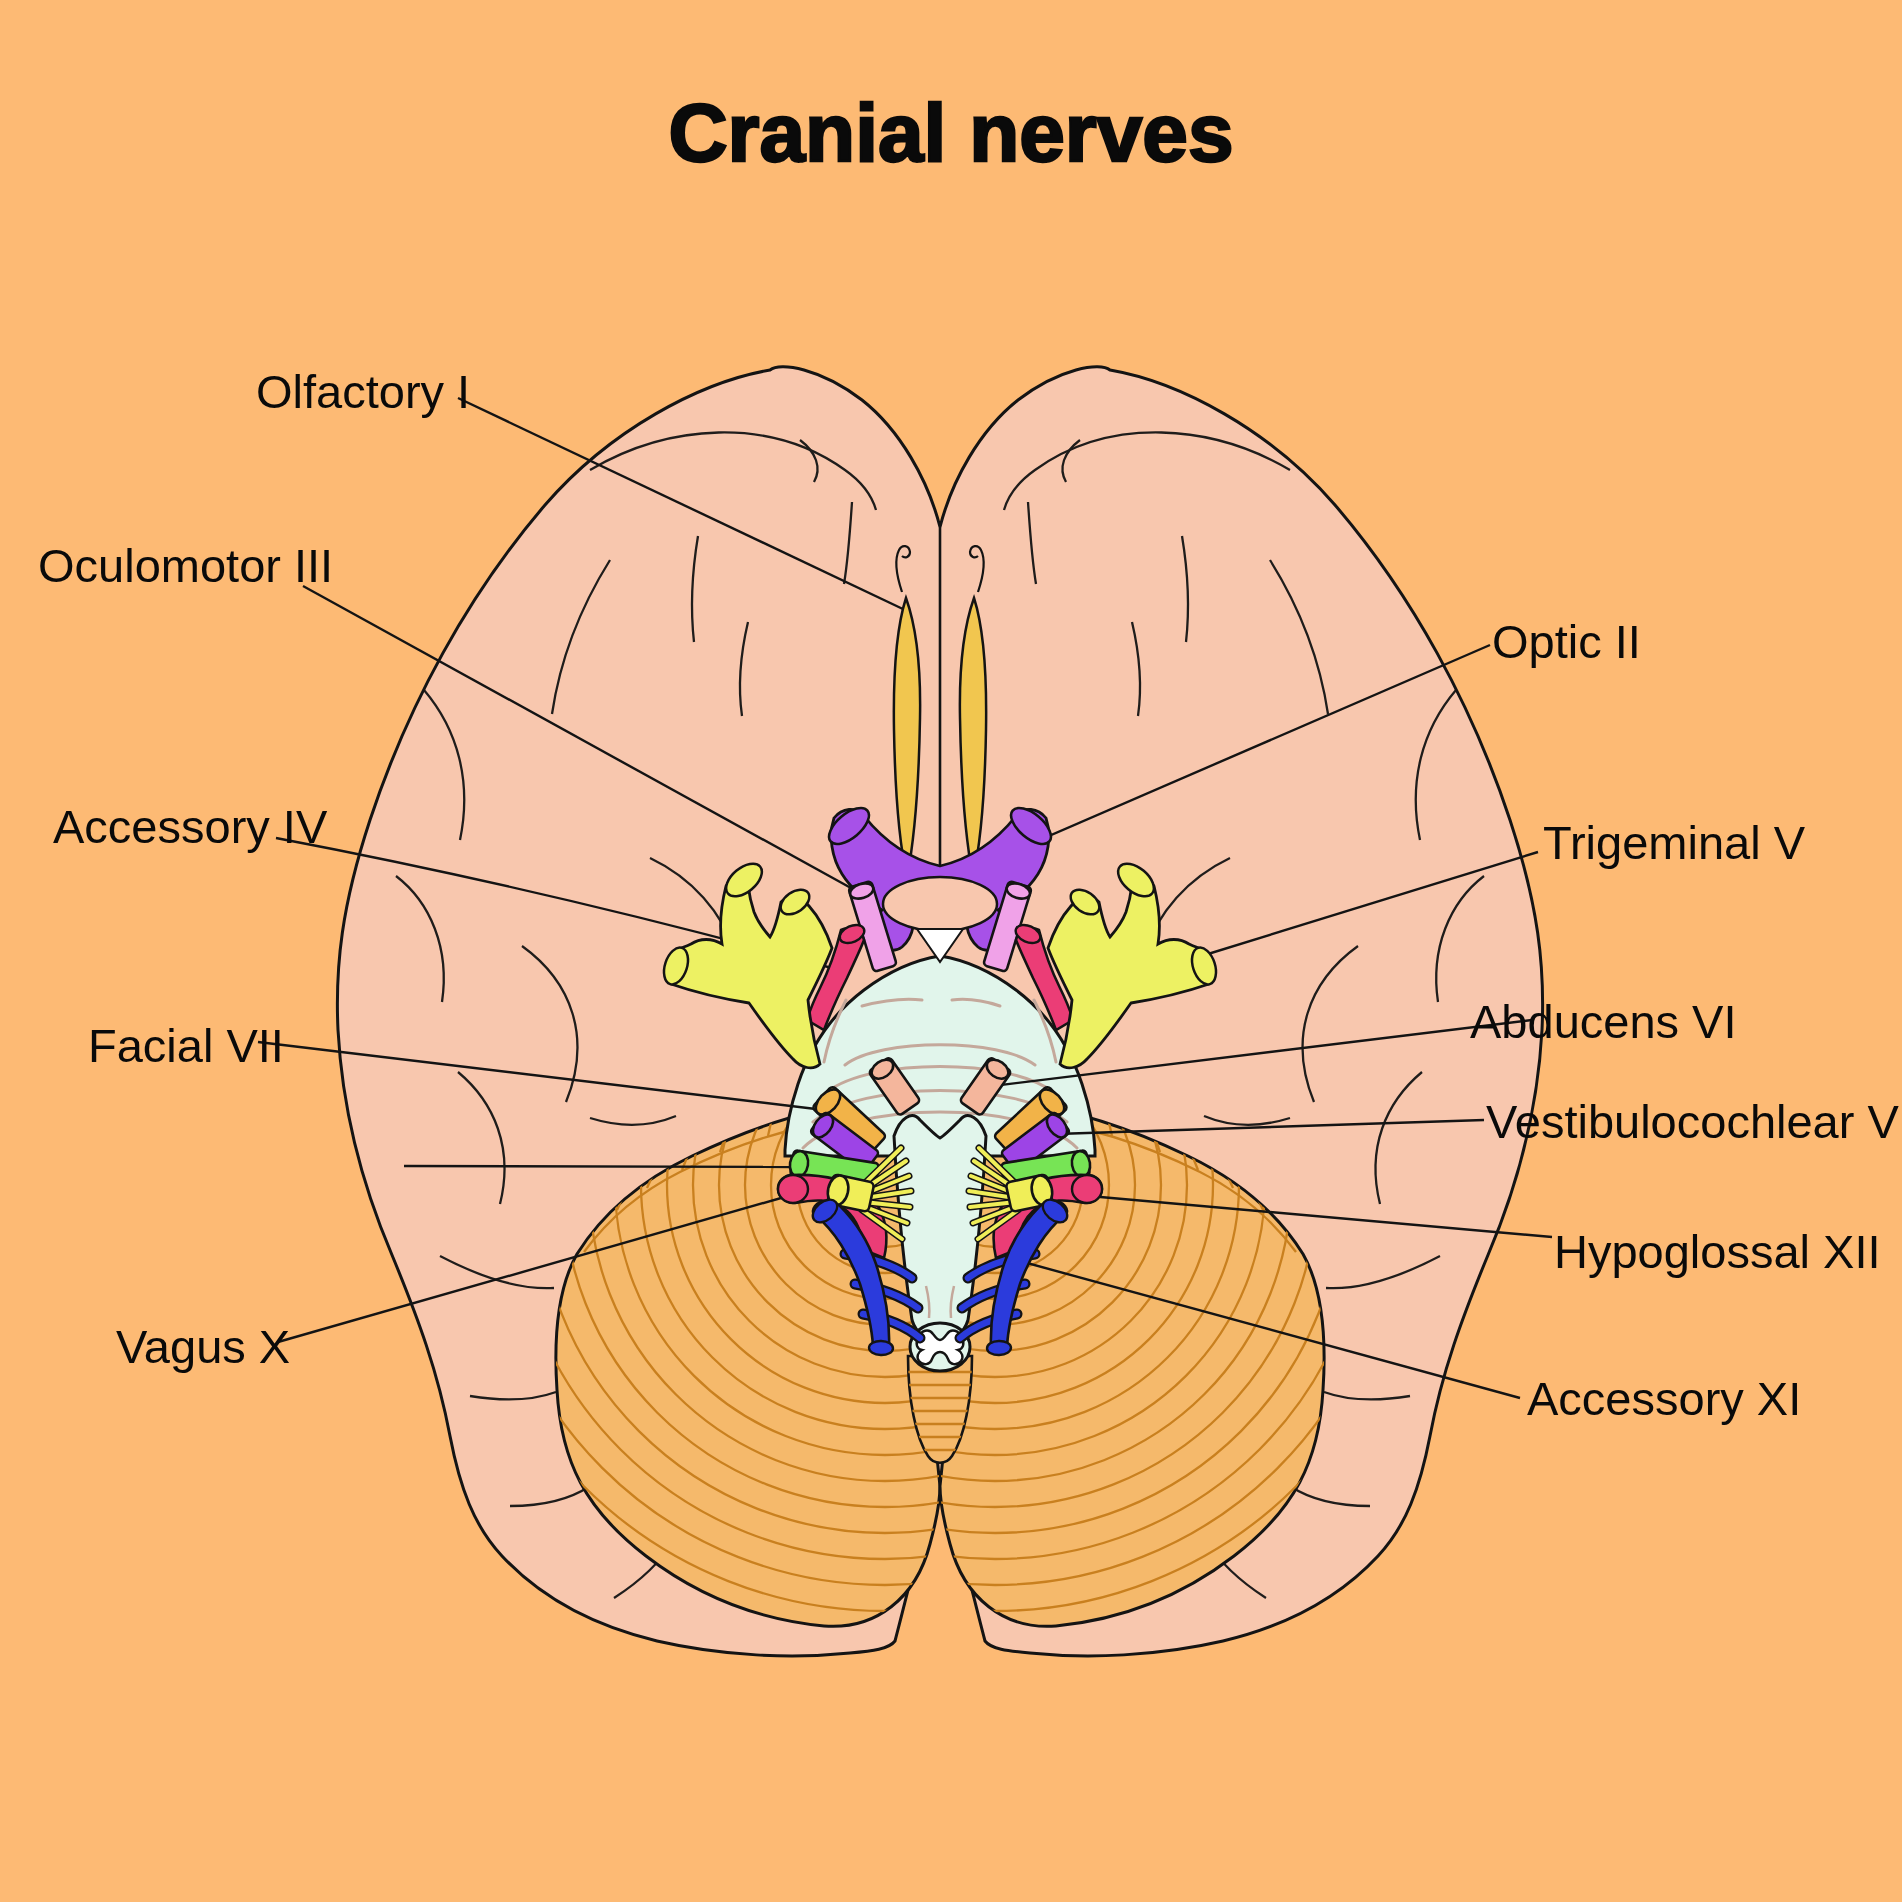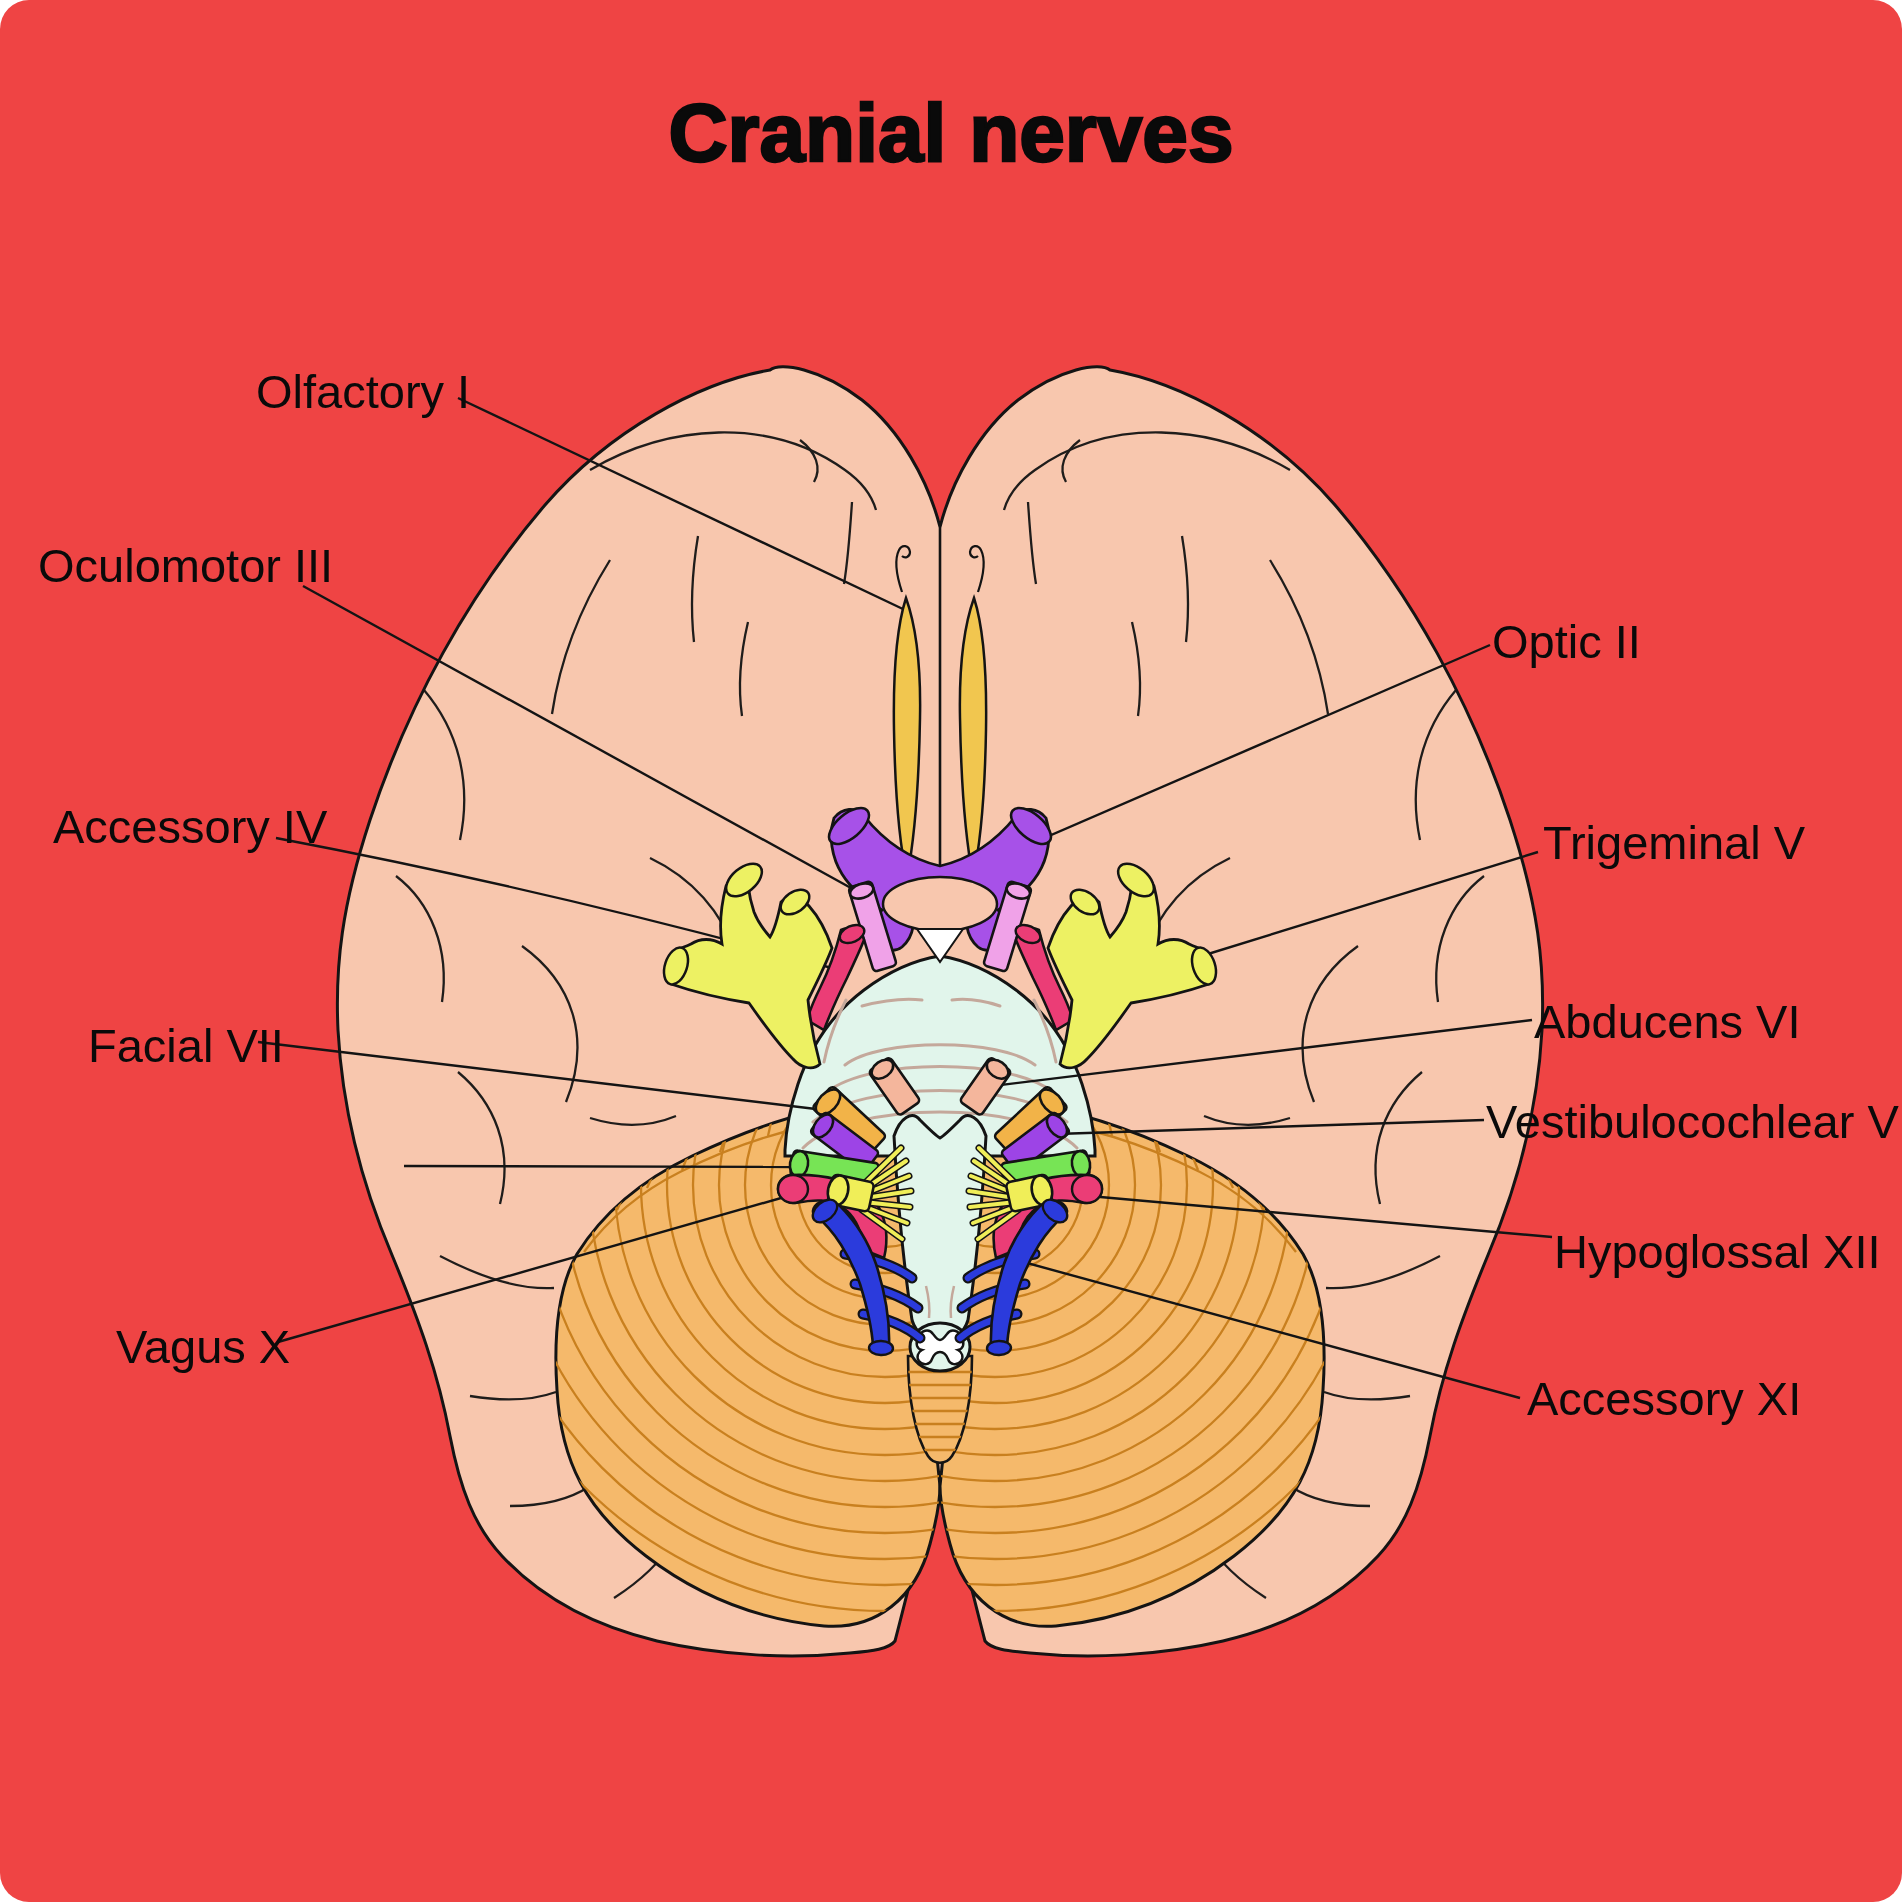--- a/index.html
+++ b/index.html
@@ -1,17 +1,17 @@
 <!DOCTYPE html>
 <html><head>
 <meta charset="utf-8">
 <style>
   html,body{margin:0;padding:0;background:#ffffff;}
-  .canvas{position:relative;width:1902px;height:1902px;background:#ef4444;overflow:hidden;
-          font-family:"Liberation Sans", sans-serif;border-radius:29px;}
+  .canvas{position:relative;width:1902px;height:1902px;background:#fdba74;overflow:hidden;
+          font-family:"Liberation Sans", sans-serif;}
   .art{position:absolute;left:0;top:0;width:1902px;height:1902px;}
   .title{position:absolute;left:0;top:86px;width:1902px;text-align:center;
          font-size:82px;font-weight:700;letter-spacing:0px;color:#0a0a0a;
          -webkit-text-stroke:2.5px #0a0a0a;}
   .lbl{position:absolute;font-size:47px;font-weight:400;color:#0a0a0a;white-space:nowrap;
        line-height:1.1;}
 </style>
 </head>
 <body>
 
@@ -289,18 +289,18 @@
 
 <div class="title">Cranial nerves</div>
 
 <div class="lbl" style="left:256px;top:366px;">Olfactory I</div>
 <div class="lbl" style="left:38px;top:540px;">Oculomotor III</div>
 <div class="lbl" style="left:53px;top:801px;">Accessory IV</div>
 <div class="lbl" style="left:88px;top:1020px;">Facial VII</div>
 <div class="lbl" style="left:116px;top:1321px;text-align:center;">Vagus X</div>
 <div class="lbl" style="left:1492px;top:616px;">Optic II</div>
 <div class="lbl" style="left:1543px;top:817px;">Trigeminal V</div>
-<div class="lbl" style="left:1534px;top:996px;">Abducens VI</div>
+<div class="lbl" style="left:1470px;top:996px;">Abducens VI</div>
 <div class="lbl" style="left:1486px;top:1096px;">Vestibulocochlear VIII</div>
 <div class="lbl" style="left:1554px;top:1206px;margin-top:20px;">Hypoglossal XII</div>
 <div class="lbl" style="left:1527px;top:1373px;">Accessory XI</div>
 
 </div>
 
 </body></html>

